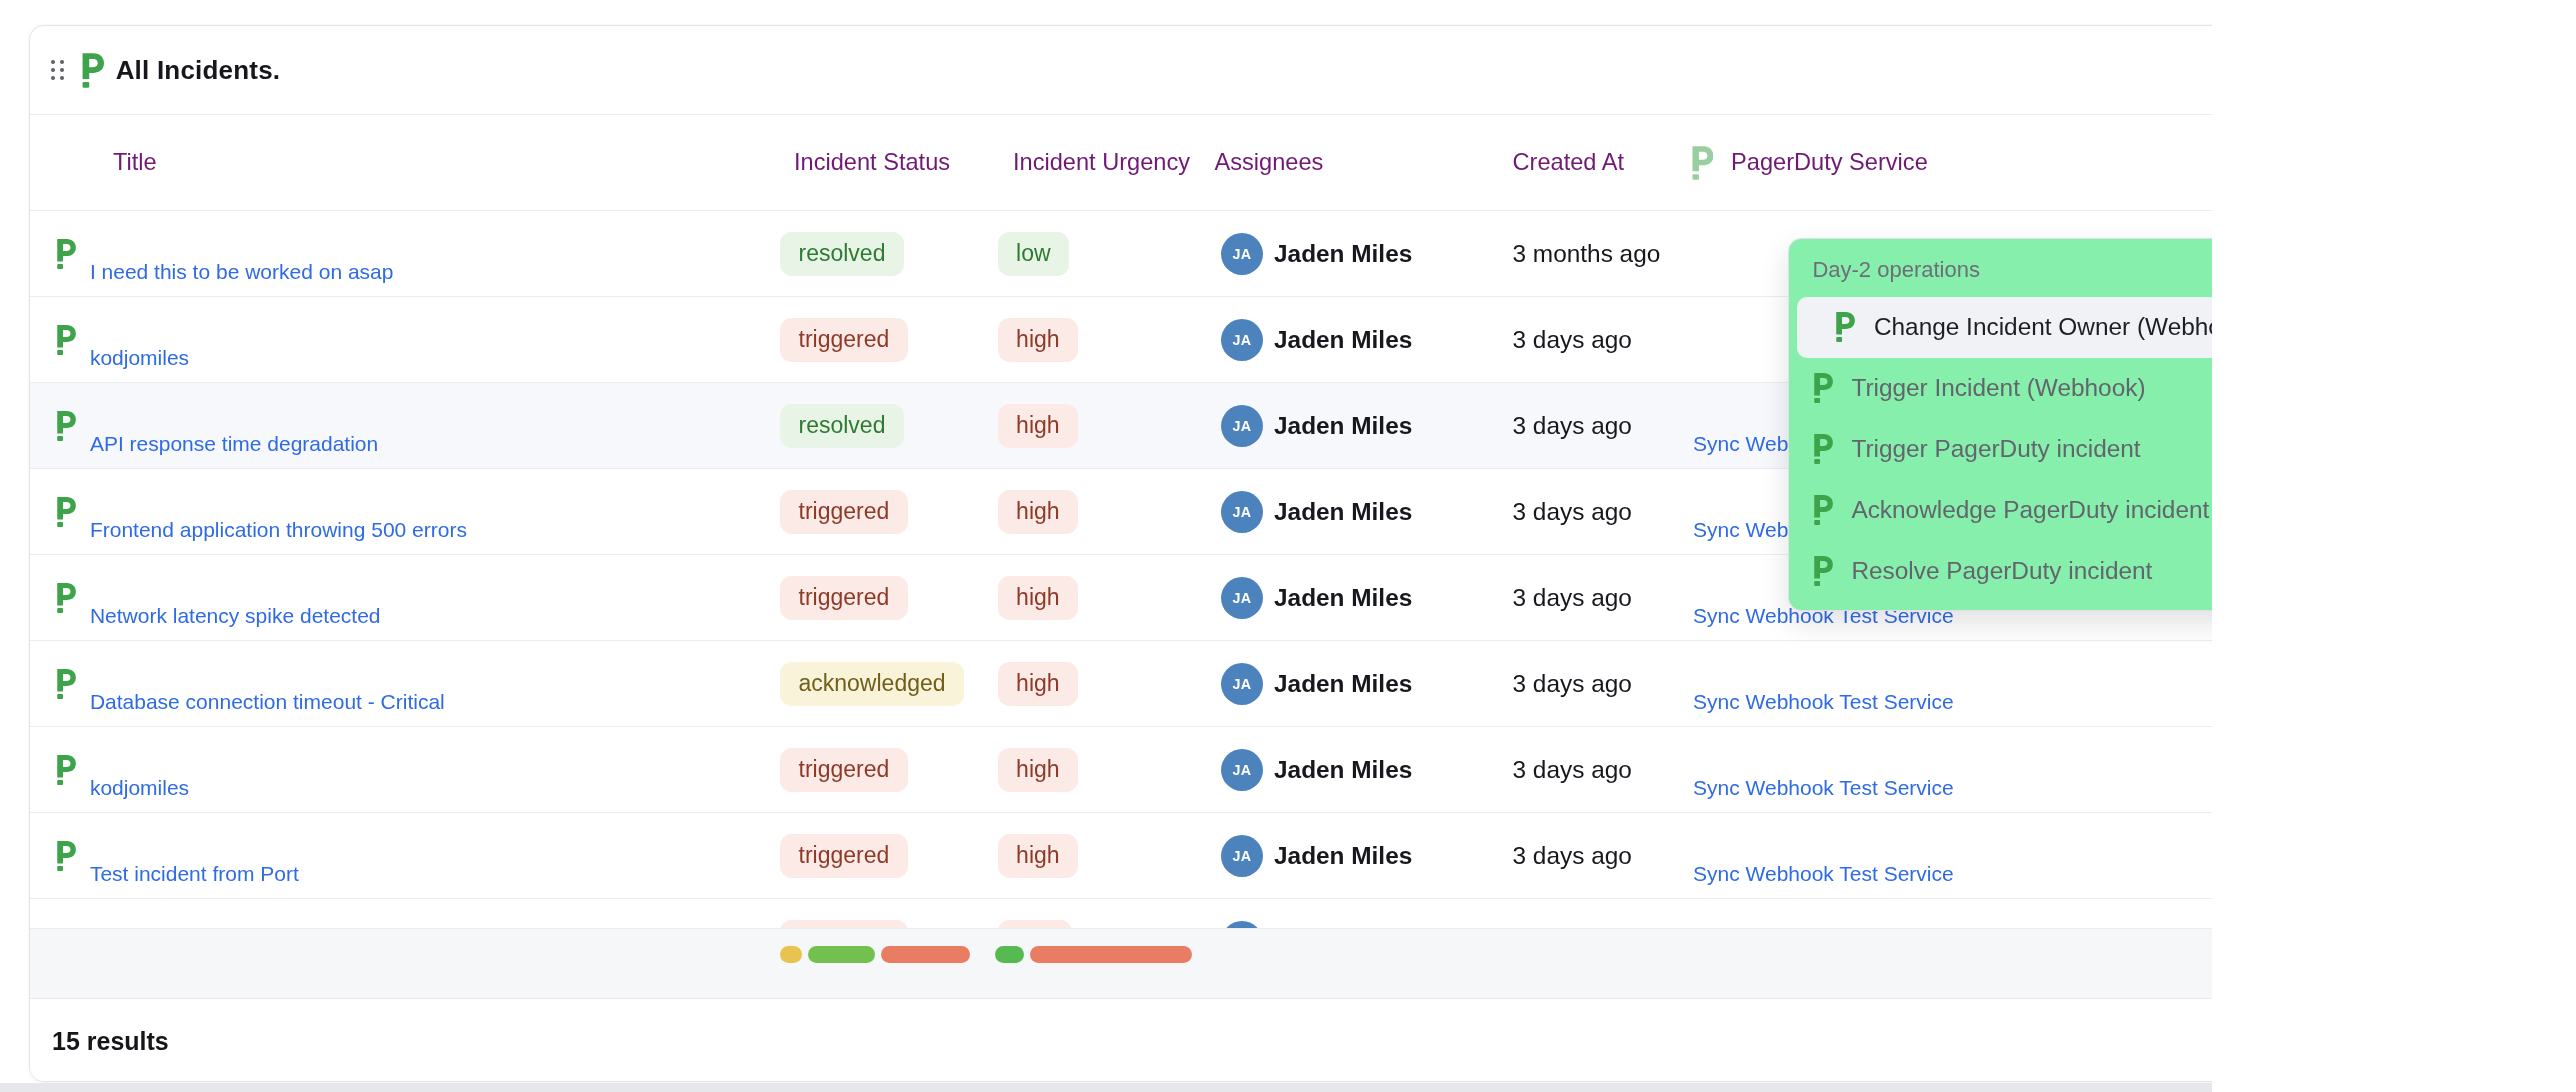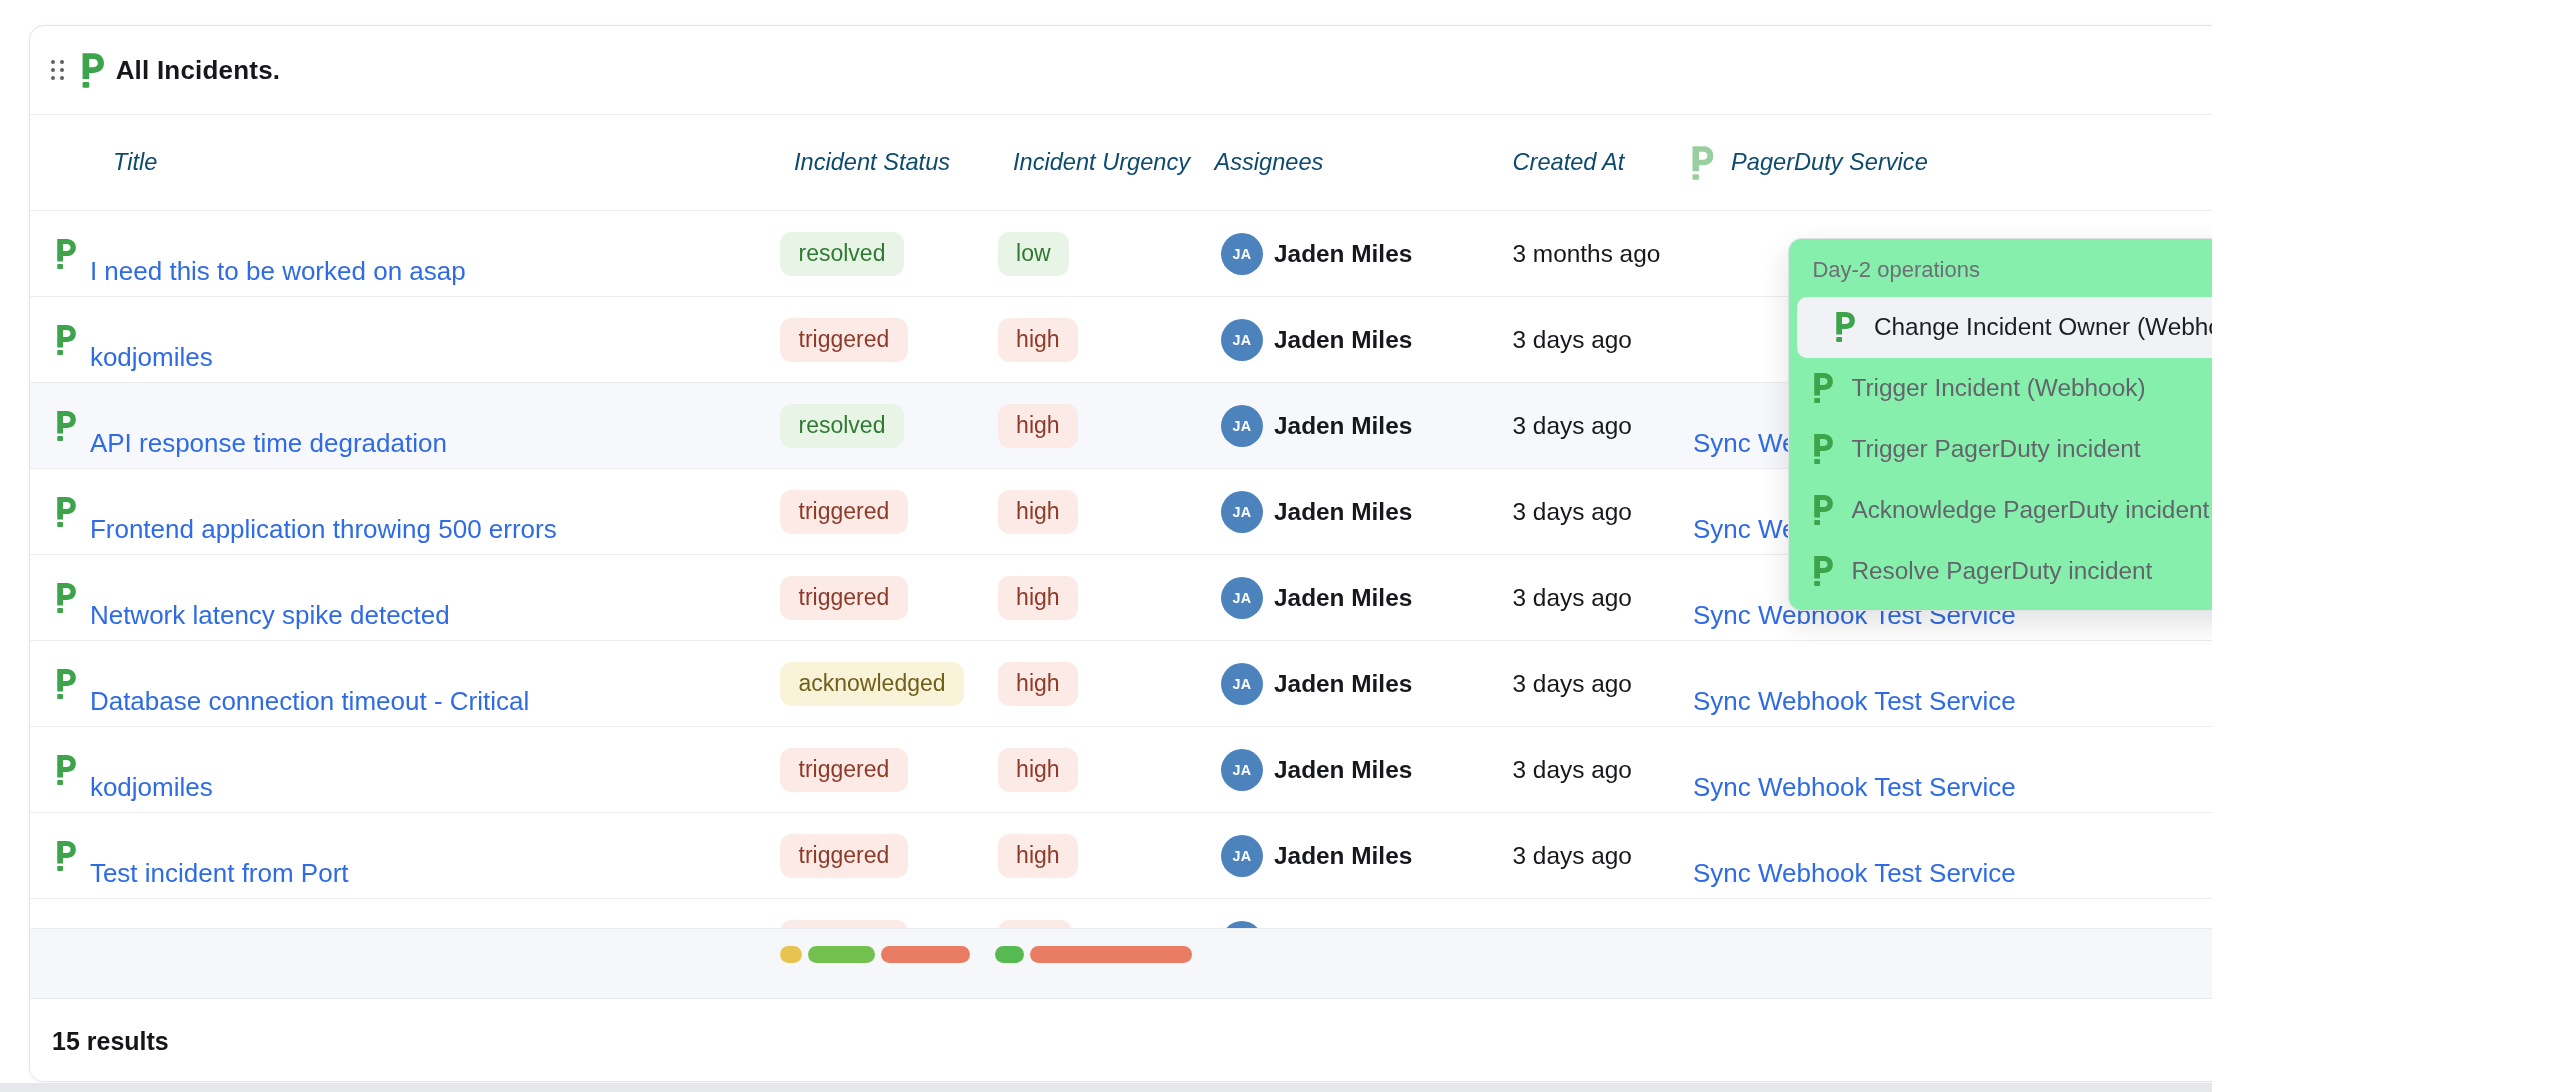--- a/index.html
+++ b/index.html
@@ -22,38 +22,38 @@
   .pd-fill{fill:var(--pagerduty-green);}
   .card-title{font-size:26px;font-weight:700;color:#16171c;margin:0 0 0 11.8px;letter-spacing:0.2px;}
   .ellipsis{display:flex;align-items:center;gap:6.7px;background:none;border:none;cursor:pointer;padding:8.4px;}
   .ellipsis i{width:5.9px;height:5.9px;border-radius:50%;background:#55575e;}
   .widget-menu{margin-left:auto;margin-right:22px;}
 
   
   .tr{display:grid;grid-template-columns:729px 226px 216px 282px 189px 699px 1fr;align-items:center;box-sizing:border-box;}
 
   .thead{height:96px;border-bottom:1.3px solid #ececf0;}
-  .th{font-size:23.6px;color:#0c4a6e;display:flex;align-items:center;box-sizing:border-box;height:100%;font-style:italic;}
+  .th{font-size:23.6px;color:#701a75;display:flex;align-items:center;box-sizing:border-box;height:100%;}
   .th-title{padding-left:83px;}
   .th-status{padding-left:35px;}
   .th-urgency{padding-left:28px;}
   .th-assignees{padding-left:13.5px;}
   .th-created{padding-left:29.5px;}
   .th-service{padding-left:17px;gap:17.7px;}
   .th-service .pd-svg{width:24.4px;height:34px;opacity:.52;}
   .th-actions{border-left:1.3px solid #ececf0;justify-content:center;}
   .add-btn{background:none;border:none;cursor:pointer;display:flex;align-items:center;justify-content:center;padding:6.7px;}
 
   
   .row{height:86px;border-bottom:1.3px solid #ececf0;}
   .row.hovered{background:#f7f8fb;}
   .td{display:flex;align-items:center;box-sizing:border-box;height:100%;}
   .td-title{padding-left:23.6px;gap:14.3px;}
   .td-title .pd-svg{width:22px;height:30px;flex:none;}
-  .link{text-decoration:none;color:var(--link);font-size:26px;font-weight:500;cursor:pointer;white-space:nowrap;margin-top:36px;}
+  .link{text-decoration:none;color:var(--link);font-size:21px;font-weight:500;cursor:pointer;white-space:nowrap;margin-top:36px;}
   .td-status{padding-left:21px;}
   .td-urgency{padding-left:12.6px;}
   .badge{display:inline-flex;align-items:center;height:44px;padding:0 18.5px;border-radius:11.8px;
          font-size:23px;font-weight:500;white-space:nowrap;}
   .badge.green{background:var(--badge-green-bg);color:var(--badge-green-text);}
   .badge.red{background:var(--badge-red-bg);color:var(--badge-red-text);}
   .badge.yellow{background:var(--badge-yellow-bg);color:var(--badge-yellow-text);}
   .td-assignee{padding-left:20px;gap:11px;}
   .avatar{width:42px;height:42px;border-radius:50%;background:var(--avatar-bg);color:#fff;
           display:flex;align-items:center;justify-content:center;font-size:14.3px;font-weight:600;letter-spacing:0.4px;flex:none;}

